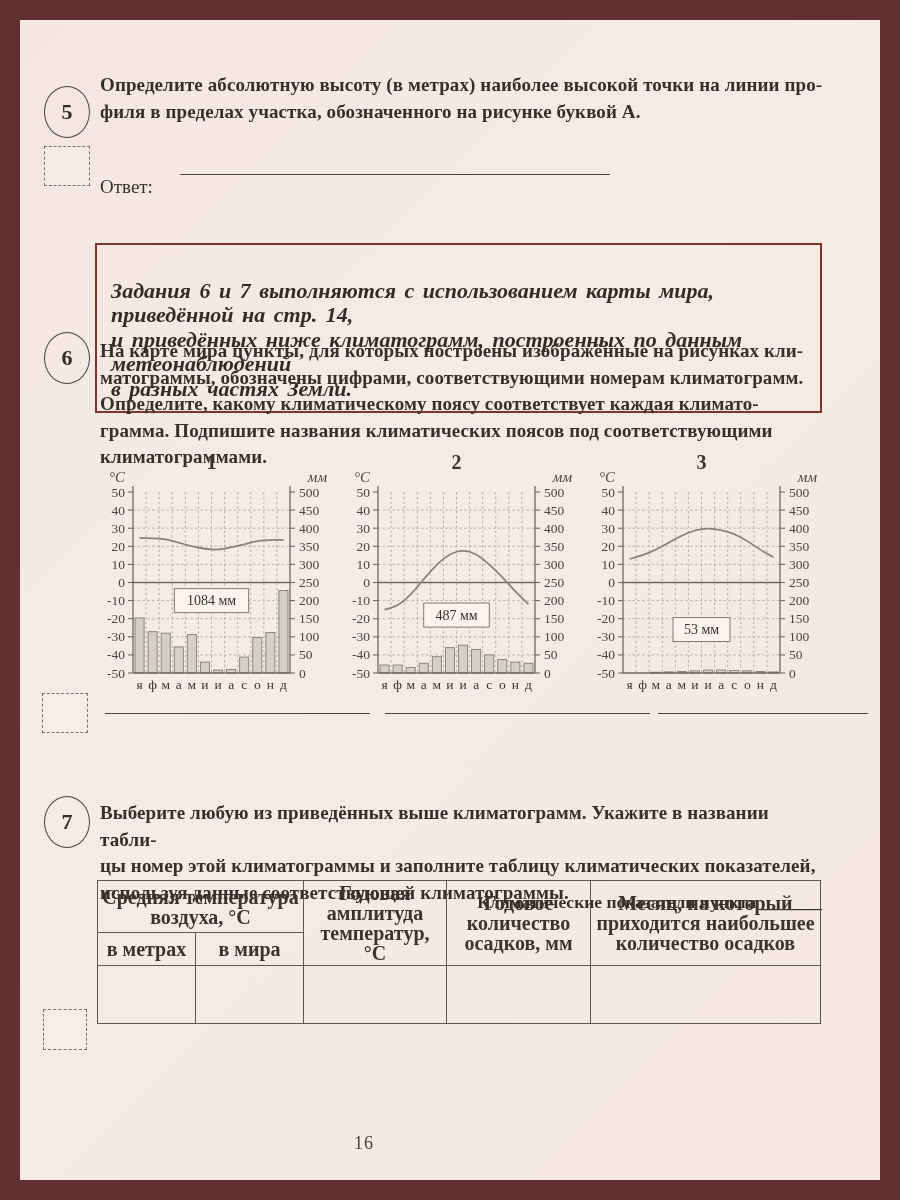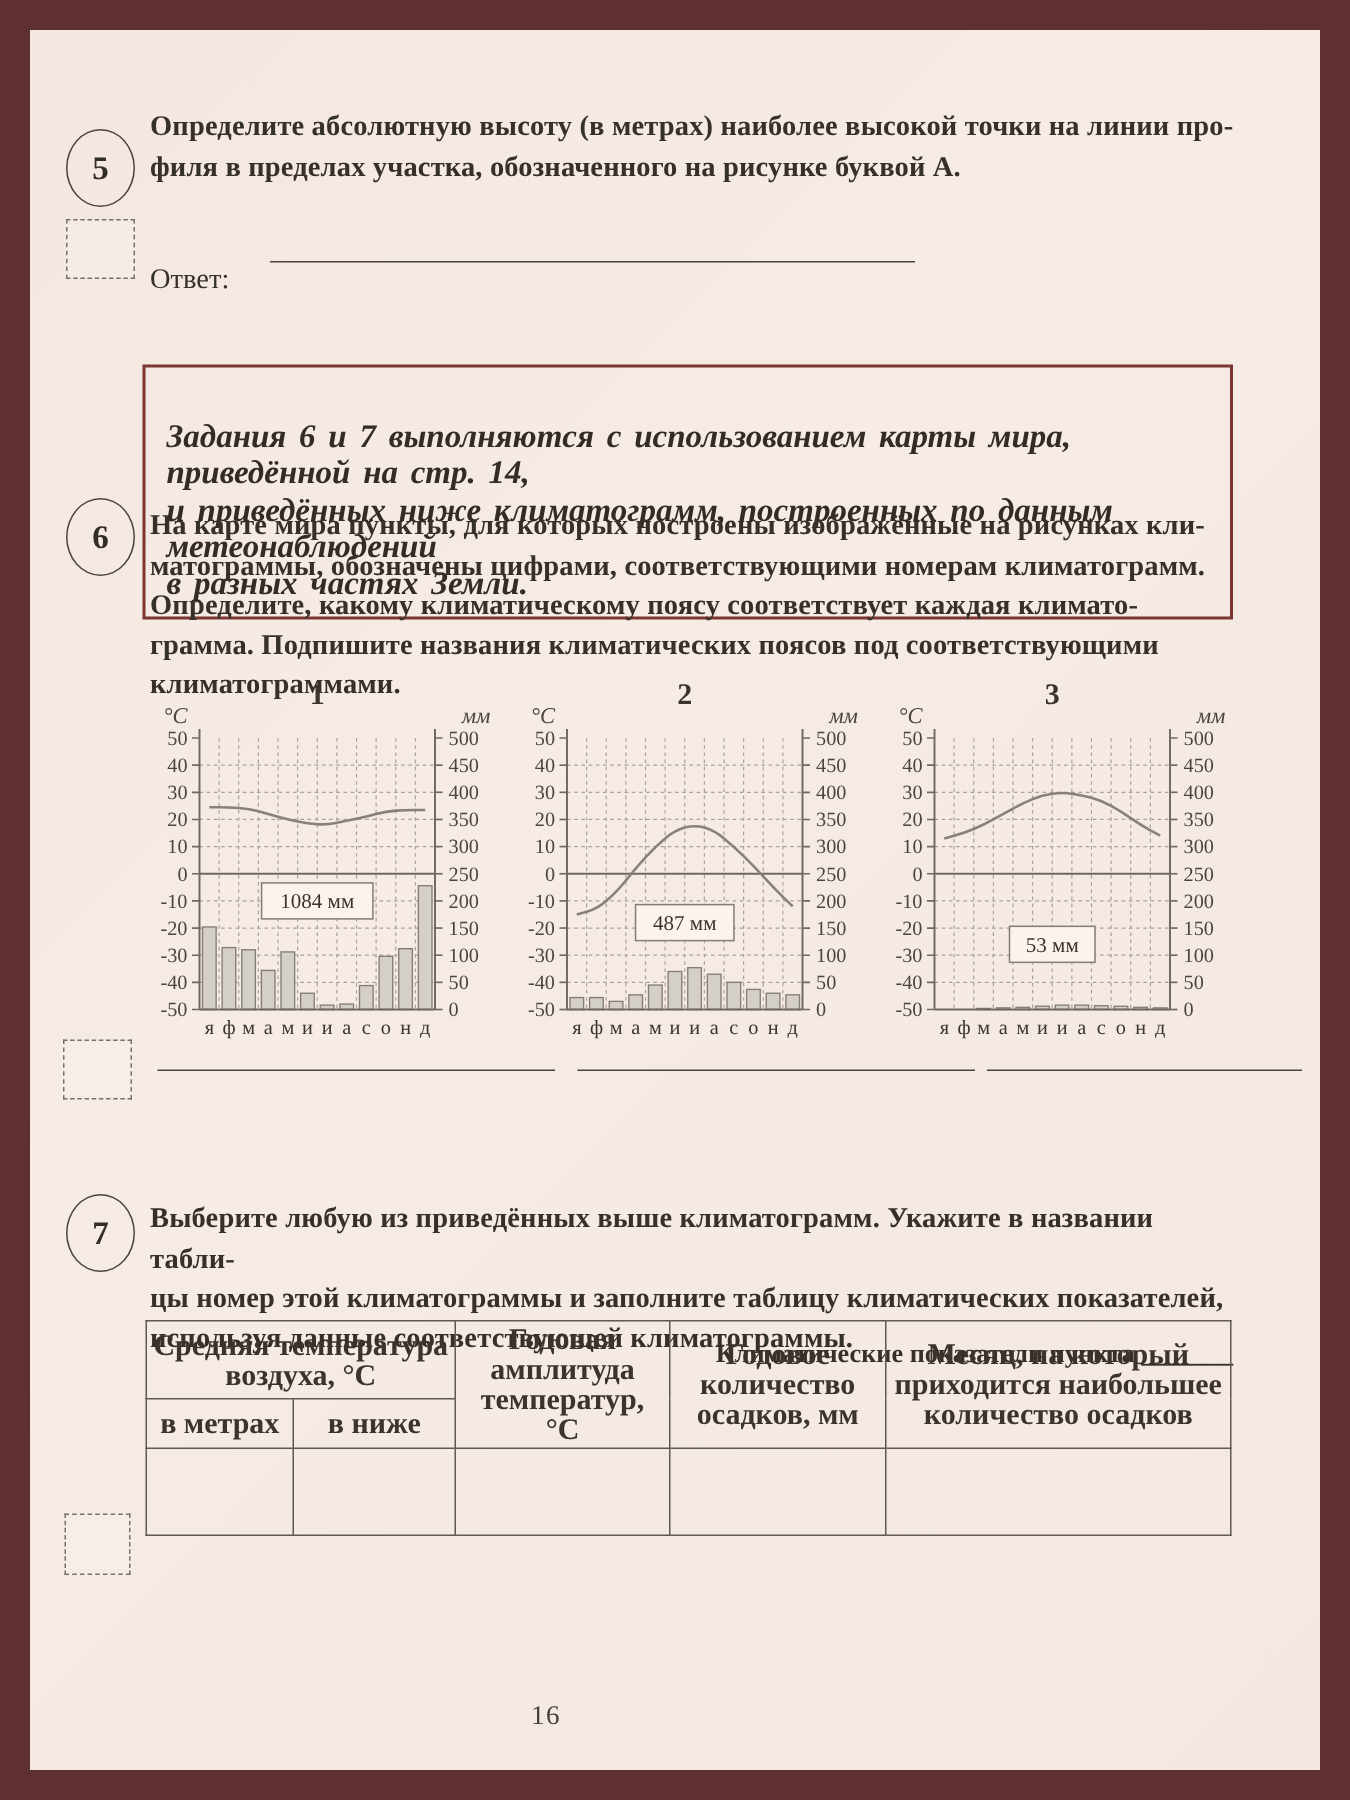--- a/index.html
+++ b/index.html
@@ -399,21 +399,21 @@
 осадков, мм</span>
       </td>
       <td rowspan="2">
         <span class="mltext">Месяц, на который
 приходится наибольшее
 количество осадков</span>
       </td>
     </tr>
     <tr style="height:30px;">
       <td>в метрах</td>
-      <td>в ниже</td>
+      <td>в мира</td>
     </tr>
     <tr style="height:58px;">
       <td></td>
       <td></td>
       <td></td>
       <td></td>
       <td></td>
     </tr>
   </tbody>
     </table>

